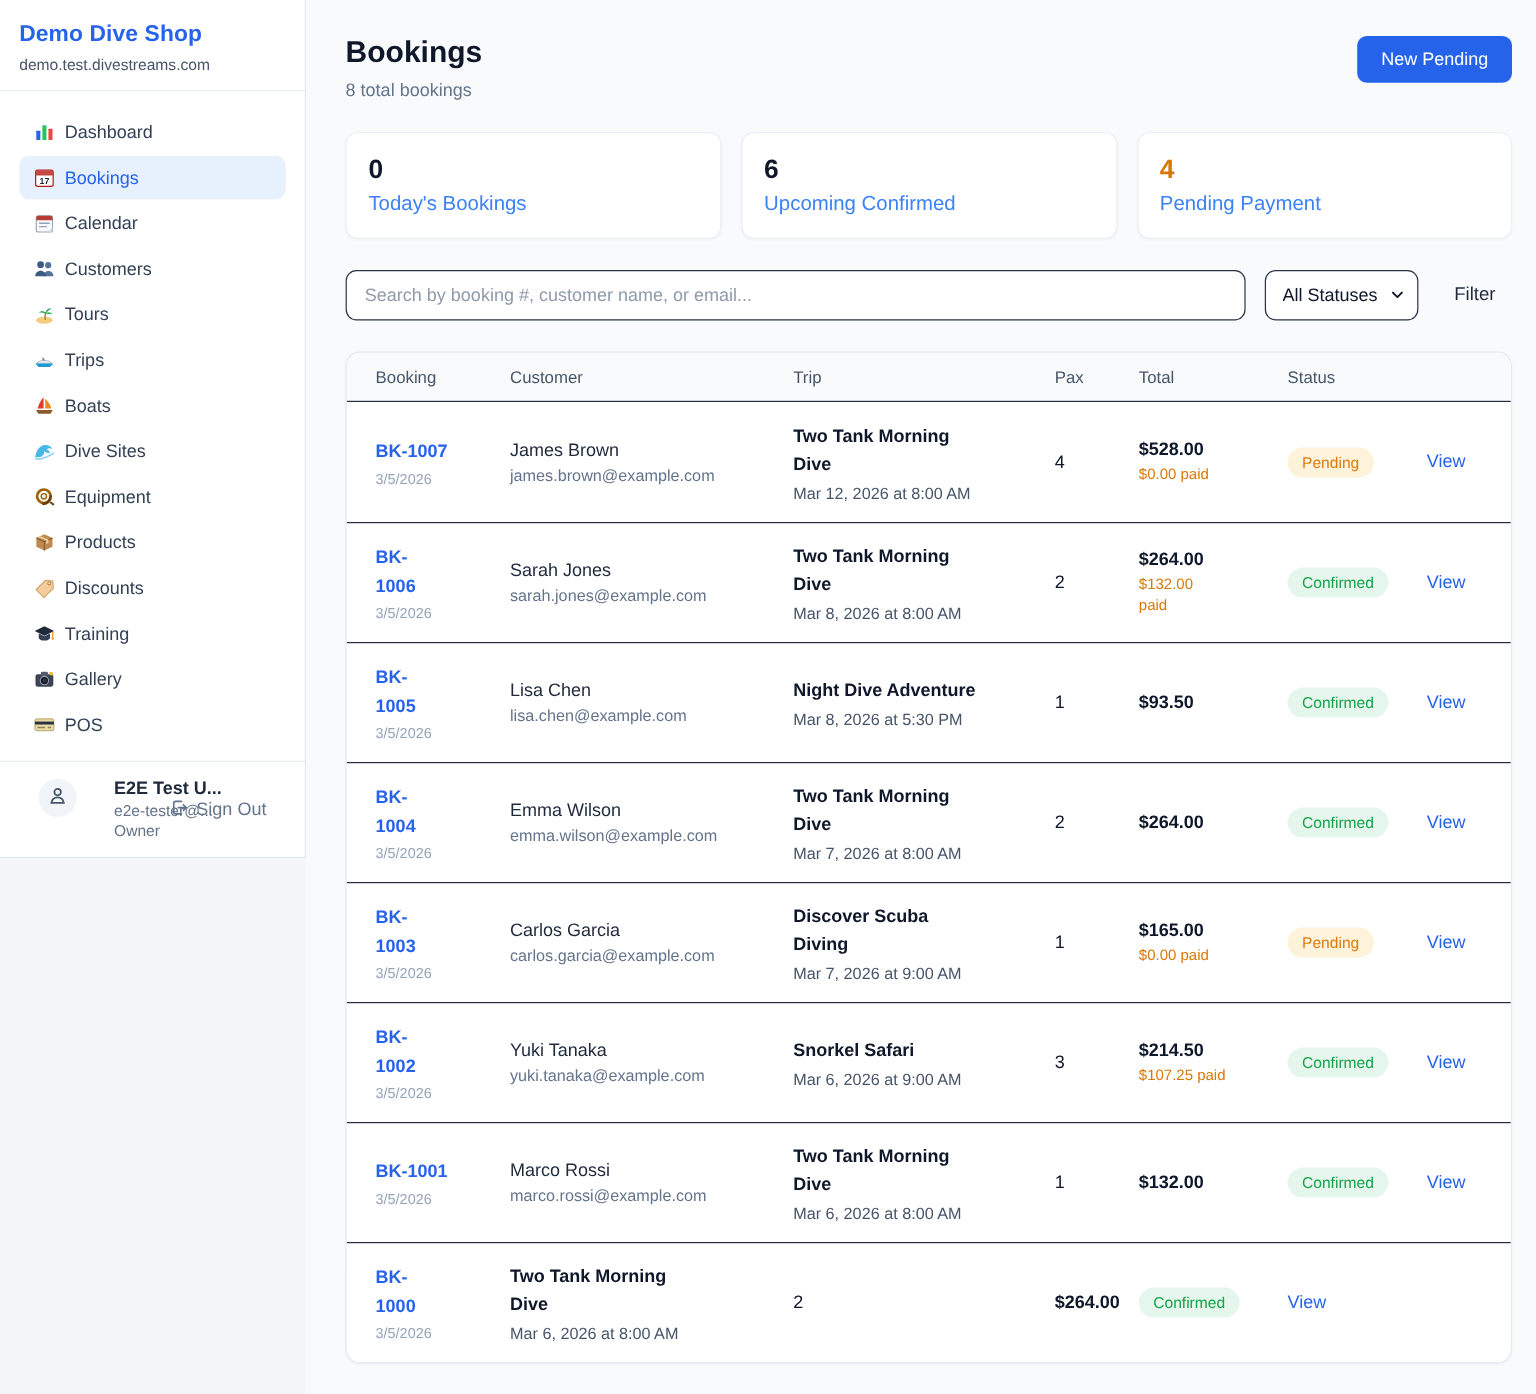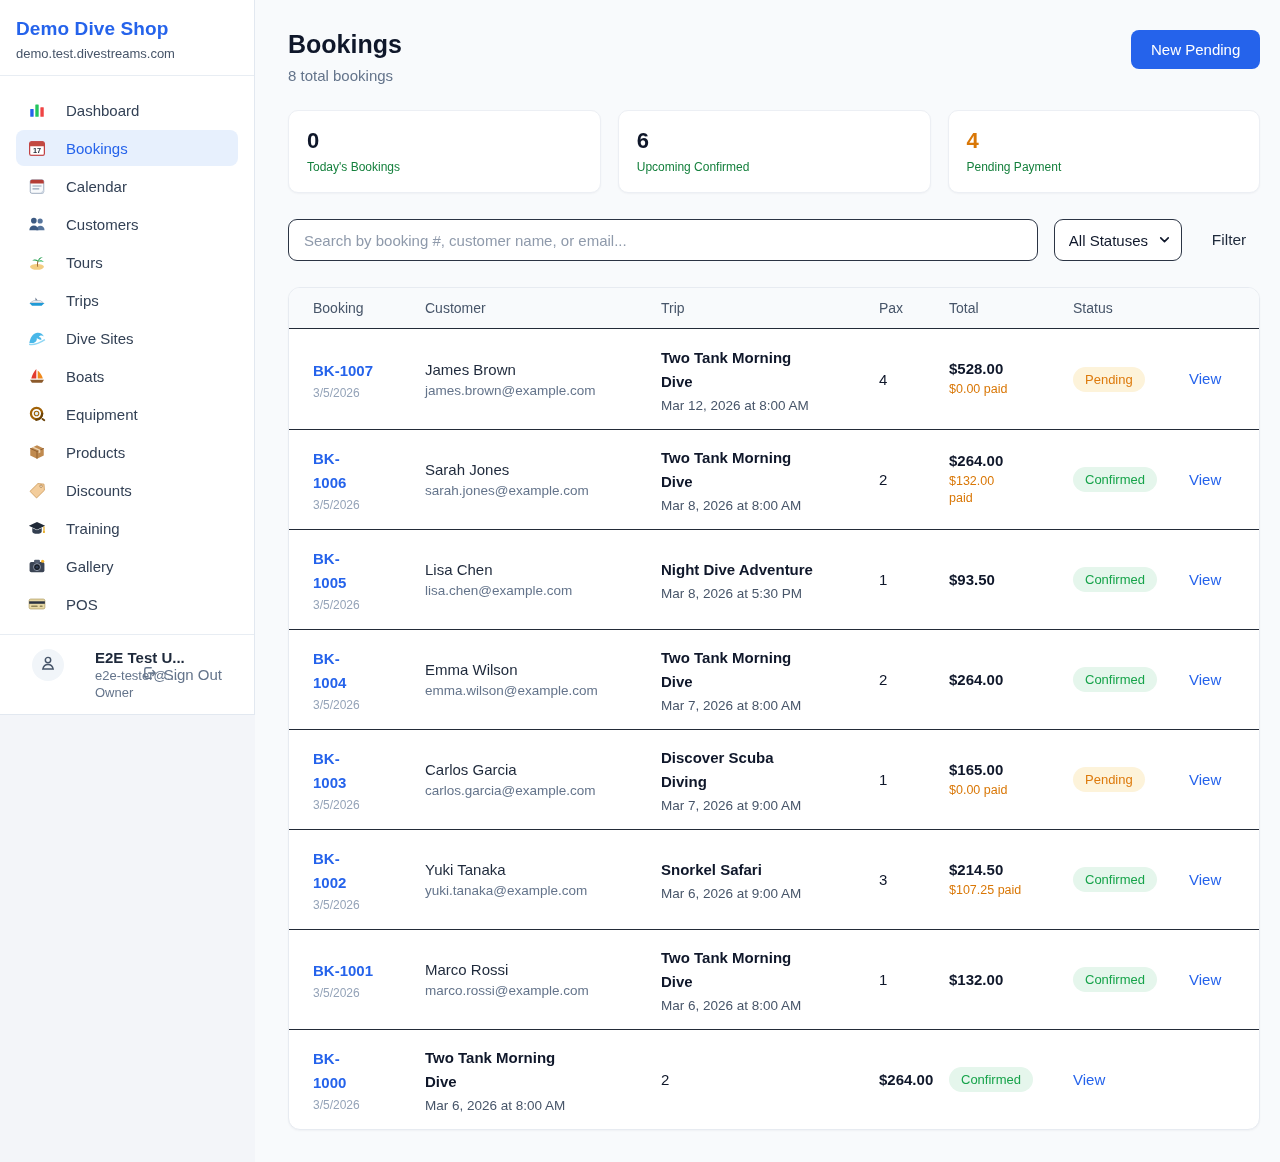--- a/index.html
+++ b/index.html
@@ -6,21 +6,21 @@
   html,body { background:#f3f5f9; font-family:"Liberation Sans","DejaVu Sans",sans-serif; color:#0f172a; }
   body { width:1280px; min-height:1162px; }
   .app { display:flex; align-items:flex-start; width:1280px; }
 
   
   .sidebar { width:255px; flex:0 0 255px; background:#ffffff; border-right:1px solid #e2e8f0; border-bottom:1px solid #e2e8f0; }
   .sb-head { padding:18px 16px 14px 16px; border-bottom:1px solid #e8edf3; }
   .shop-name { color:#2563eb; font-size:19px; font-weight:700; letter-spacing:.1px; }
   .shop-domain { margin-top:6px; font-size:13px; color:#475569; }
   .sb-nav { padding:14px 0 10px 0; }
-  .nav-item { display:flex; align-items:center; gap:20px; margin:2px 16px; padding:9px 12px; border-radius:8px; font-size:15px; color:#334155; cursor:pointer; text-decoration:none;text-align:center; }
+  .nav-item { display:flex; align-items:center; gap:8px; margin:2px 16px; padding:9px 12px; border-radius:8px; font-size:15px; color:#334155; cursor:pointer; text-decoration:none;text-align:center; }
   .nav-item.active { background:#e7f0fd; color:#2563eb; font-weight:500; }
   .nav-icon { width:18px; height:18px; display:inline-flex; }
   .nav-icon svg { width:18px; height:18px; }
   .sb-user { border-top:1px solid #e8edf3; padding:14px 32px; display:flex; gap:31px; }
   .avatar { width:32px; height:32px; border-radius:50%; background:#f1f5f9; display:flex; align-items:center; justify-content:center; flex:0 0 32px; }
   .avatar svg { width:18px; height:18px; }
   .user-meta { flex:1 1 auto; min-width:0; }
   .user-name { font-size:15px; font-weight:700; color:#1e293b; white-space:nowrap; }
   .user-email { font-size:13px; color:#64748b; margin-top:2px; white-space:nowrap; }
   .user-role { font-size:13px; color:#64748b; margin-top:2px; }
@@ -30,21 +30,21 @@
   
   .main { flex:1 1 auto; padding:30px 32px 30px 33px; background:#f8fafc; min-height:1162px; }
   .page-head { display:flex; align-items:flex-start; justify-content:space-between; }
   .page-title { font-size:25px; font-weight:700; color:#0f172a; }
   .page-subtitle { margin-top:8px; font-size:15px; color:#64748b; }
   .btn-primary { background:#2563eb; color:#fff; border:none; border-radius:8px; padding:11px 20px; font-family:inherit; font-size:15px; font-weight:500; cursor:pointer; }
 
   .stats { display:grid; grid-template-columns:1fr 1fr 1fr; gap:17px; margin-top:26px; }
   .stat-card { background:#fff; border:1px solid #eceff4; border-radius:10px; padding:17px 18px 18px 18px; box-shadow:0 1px 2px rgba(15,23,42,.04); }
   .stat-value { font-size:22px; font-weight:700; color:#0f172a; }
-  .stat-label { margin-top:6px; font-size:12px; color:#15803d; }
+  .stat-label { margin-top:6px; font-size:17px; color:#3b82f6; }
 
   .filters { display:flex; align-items:center; gap:16px; margin-top:26px; }
   .search-input { flex:1 1 auto; height:42px; border:1px solid #2b3444; border-radius:9px; padding:0 15px; font-family:inherit; font-size:15px; color:#0f172a; background:#fff; }
   .search-input::placeholder { color:#8f9aab; }
   .select-wrap { position:relative; }
   .status-select { appearance:none; -webkit-appearance:none; height:42px; width:128px; border:1px solid #2b3444; border-radius:9px; background:#fff; padding:0 32px 0 14px; font-family:inherit; font-size:15px; color:#0f172a; cursor:pointer; }
   .select-chevron { position:absolute; right:10px; top:13px; width:15px; height:15px; pointer-events:none; display:inline-flex; }
   .select-chevron svg { width:15px; height:15px; }
   .btn-filter { background:none; border:none; font-family:inherit; font-size:15.5px; color:#1e293b; padding:8px 14px; cursor:pointer; }
 
@@ -140,35 +140,35 @@
               <path d="M6.6 8.6V5.8l2.2 2.8z" fill="#64748b"></path>
               <path d="M2 10.4l3.2-1.9h5.8l2.6 1.9z" fill="#eef2f7" stroke="#9aa7b8" stroke-width="0.5"></path>
               <path d="M1.3 10.6h13.4l-2.6 2.6H3.6z" fill="#1f9ad6"></path>
             </svg>
           </span>
           <span class="nav-label">Trips</span>
         </a>
         <a class="nav-item">
           <span class="nav-icon">
             <svg viewBox="0 0 16 16">
-              <path d="M1.2 12.5c.8-4.6 2.7-8 6.1-8.9 2.9-.8 5.8.6 6.8 3-1.5-1.1-3.4-1-4.4.4 1.4.1 2.3 1.1 2.3 2.5-1.8-.1-2.9-.6-4.2-1.6.4 2.2-1.2 4.3-3.8 4.6z" fill="#49b7e8"></path>
-              <path d="M1 13.6c4.4 1 9.4-1.2 14-4.2" stroke="#8fd6f3" stroke-width="1.3" fill="none"></path>
-            </svg>
-          </span>
-          <span class="nav-label">Dive Sites</span>
-        </a>
-        <a class="nav-item">
-          <span class="nav-icon">
-            <svg viewBox="0 0 16 16">
               <path d="M7.4 1.8v8.4H2.9c.9-3.2 2.5-6.3 4.5-8.4z" fill="#e23b2e"></path>
               <path d="M8.6 3v7.2h4.6C12.3 7 10.7 4.8 8.6 3z" fill="#f08a1d"></path>
               <path d="M1.8 11.3h12.4L12.5 14h-9z" fill="#8c5a2b"></path>
             </svg>
           </span>
           <span class="nav-label">Boats</span>
+        </a>
+        <a class="nav-item">
+          <span class="nav-icon">
+            <svg viewBox="0 0 16 16">
+              <path d="M1.2 12.5c.8-4.6 2.7-8 6.1-8.9 2.9-.8 5.8.6 6.8 3-1.5-1.1-3.4-1-4.4.4 1.4.1 2.3 1.1 2.3 2.5-1.8-.1-2.9-.6-4.2-1.6.4 2.2-1.2 4.3-3.8 4.6z" fill="#49b7e8"></path>
+              <path d="M1 13.6c4.4 1 9.4-1.2 14-4.2" stroke="#8fd6f3" stroke-width="1.3" fill="none"></path>
+            </svg>
+          </span>
+          <span class="nav-label">Dive Sites</span>
         </a>
         <a class="nav-item">
           <span class="nav-icon">
             <svg viewBox="0 0 16 16">
               <circle cx="7.6" cy="7.6" r="5" fill="none" stroke="#a16207" stroke-width="2"></circle>
               <path d="M12.6 7.6c0 3.2-2.3 5.6-5.4 5.6" stroke="#6b4309" stroke-width="2" fill="none" stroke-linecap="round"></path>
               <circle cx="7.6" cy="7.6" r="2" fill="#dff1fb" stroke="#a16207" stroke-width="1"></circle>
               <path d="M12.9 12.4l1.6 1.2" stroke="#6b4309" stroke-width="1.6" stroke-linecap="round"></path>
             </svg>
           </span>

